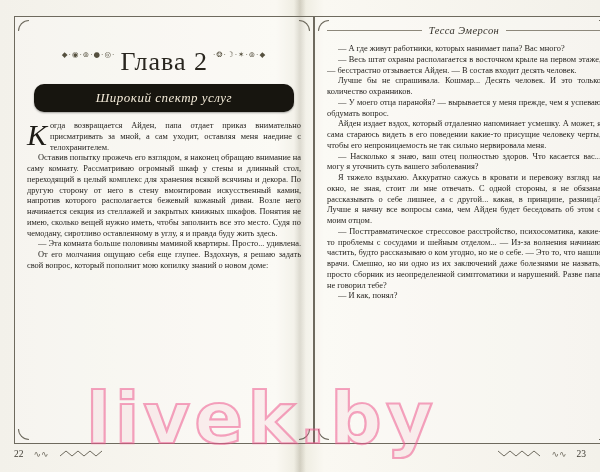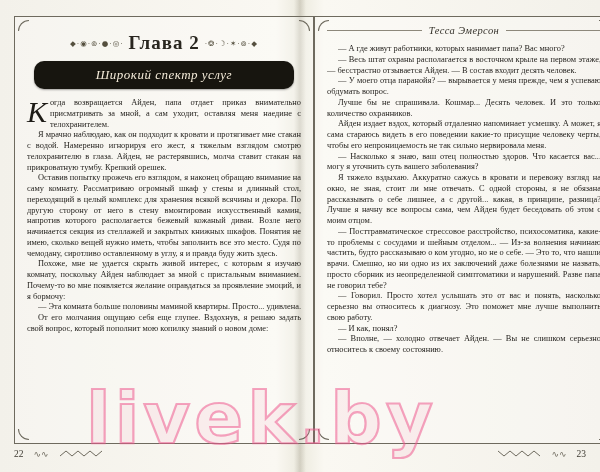--- a/index.html
+++ b/index.html
@@ -41,21 +41,21 @@
   
   .chapter-row {
     display: flex; align-items: center; justify-content: center;
     gap: 5px; margin-top: 8px; color: #3f3b33;
   }
   .chain {
     font-family: "DejaVu Sans", sans-serif;
     font-size: 7.5px; letter-spacing: 1px; color: #55503f; white-space: nowrap;
   }
   .chapter-title {
-    font-size: 19px; font-weight: bold; letter-spacing: 1px; color: #29261f; white-space: nowrap;
+    font-size: 26px; font-weight: normal; letter-spacing: 1px; color: #29261f; white-space: nowrap; margin-top: 15px;
   }
   .banner {
     margin: 7px auto 9px; width: 95%;
     background: #17150f; border-radius: 10px;
     text-align: center; padding: 4px 0 6px;
     box-shadow: 0 1px 2px rgba(0,0,0,0.35);
   }
   .banner-text { color: #f3ead8; font-style: italic; font-size: 13px; letter-spacing: 0.5px; }
 
   
@@ -112,23 +112,21 @@
         <span class="chapter-title">Глава 2</span>
         <span class="chain">·❂·☽·✶·⊚·◆</span>
       </div>
 
       <div class="banner">
         <span class="banner-text">Широкий спектр услуг</span>
       </div>
 
       <div class="body-text">
         <p class="first"><span class="dropcap">К</span><span>огда возвращается Айден, папа отдает приказ внимательно присматривать за мной, а сам уходит, оставляя меня наедине с телохранителем.</span></p>
-        <p>Я мрачно наблюдаю, как он подходит к кровати и протягивает мне стакан с водой. Намеренно игнорируя его жест, я тяжелым взглядом смотрю телохранителю в глаза. Айден, не растерявшись, молча ставит стакан на прикроватную тумбу. Крепкий орешек.</p>
         <p>Оставив попытку прожечь его взглядом, я наконец обращаю внимание на саму комнату. Рассматриваю огромный шкаф у стены и длинный стол, переходящий в целый комплекс для хранения всякой всячины и декора. По другую сторону от него в стену вмонтирован искусственный камин, напротив которого располагается бежевый кожаный диван. Возле него начинается секция из стеллажей и закрытых книжных шкафов. Понятия не имею, сколько вещей нужно иметь, чтобы заполнить все это место. Судя по чемодану, сиротливо оставленному в углу, я и правда буду жить здесь.</p>
-        <p>Похоже, мне не удается скрыть живой интерес, с которым я изучаю комнату, поскольку Айден наблюдает за мной с пристальным вниманием. Почему-то во мне появляется желание оправдаться за проявление эмоций, и я бормочу:</p>
         <p>— Эта комната больше половины маминой квартиры. Просто... удивлена.</p>
         <p>От его молчания ощущаю себя еще глупее. Вздохнув, я решаю задать свой вопрос, который пополнит мою копилку знаний о новом доме:</p>
       </div>
     </div>
   </div>
 
   <div class="page right">
     <div class="frame">
       <span class="corner tl"></span>
       <span class="corner tr"></span>
@@ -137,29 +135,27 @@
 
       <div class="running-header">
         <span class="header-rule"></span>
         <span class="header-name">Тесса Эмерсон</span>
         <span class="header-rule"></span>
       </div>
 
       <div class="body-text">
         <p>— А где живут работники, которых нанимает папа? Вас много?</p>
         <p>— Весь штат охраны располагается в восточном крыле на первом этаже, — бесстрастно отзывается Айден. — В состав входит десять человек.</p>
+        <p>Лучше бы не спрашивала. Кошмар... Десять человек. И это только количество охранников.</p>
         <p>— У моего отца паранойя? — вырывается у меня прежде, чем я успеваю обдумать вопрос.</p>
-        <p>Лучше бы не спрашивала. Кошмар... Десять человек. И это только количество охранников.</p>
         <p>Айден издает вздох, который отдаленно напоминает усмешку. А может, я сама стараюсь видеть в его поведении какие-то присущие человеку черты, чтобы его непроницаемость не так сильно нервировала меня.</p>
         <p>— Насколько я знаю, ваш отец полностью здоров. Что касается вас... могу я уточнить суть вашего заболевания?</p>
         <p>Я тяжело вздыхаю. Аккуратно сажусь в кровати и перевожу взгляд на окно, не зная, стоит ли мне отвечать. С одной стороны, я не обязана рассказывать о себе лишнее, а с другой... какая, в принципе, разница? Лучше я начну все вопросы сама, чем Айден будет беседовать об этом с моим отцом.</p>
         <p>— Посттравматическое стрессовое расстройство, психосоматика, какие-то проблемы с сосудами и шейным отделом... — Из-за волнения начинаю частить, будто рассказываю о ком угодно, но не о себе. — Это то, что нашли врачи. Смешно, но ни одно из их заключений даже болезнями не назвать, просто сборник из неопределенной симптоматики и нарушений. Разве папа не говорил тебе?</p>
-        <p>— Говорил. Просто хотел услышать это от вас и понять, насколько серьезно вы относитесь к диагнозу. Это поможет мне лучше выполнить свою работу.</p>
         <p>— И как, понял?</p>
-        <p>— Вполне, — холодно отвечает Айден. — Вы не слишком серьезно относитесь к своему состоянию.</p>
       </div>
     </div>
   </div>
 
   <div class="folio fleft">
     <span>22</span>
     <span class="flourish">∿∿</span>
     <span class="zigzag">
       <svg width="44" height="8" viewBox="0 0 44 8">
           <polyline points="1,6 7,1 13,6 19,1 25,6 31,1 37,6 43,1" fill="none" stroke="#6e6a5e" stroke-width="1"></polyline>

